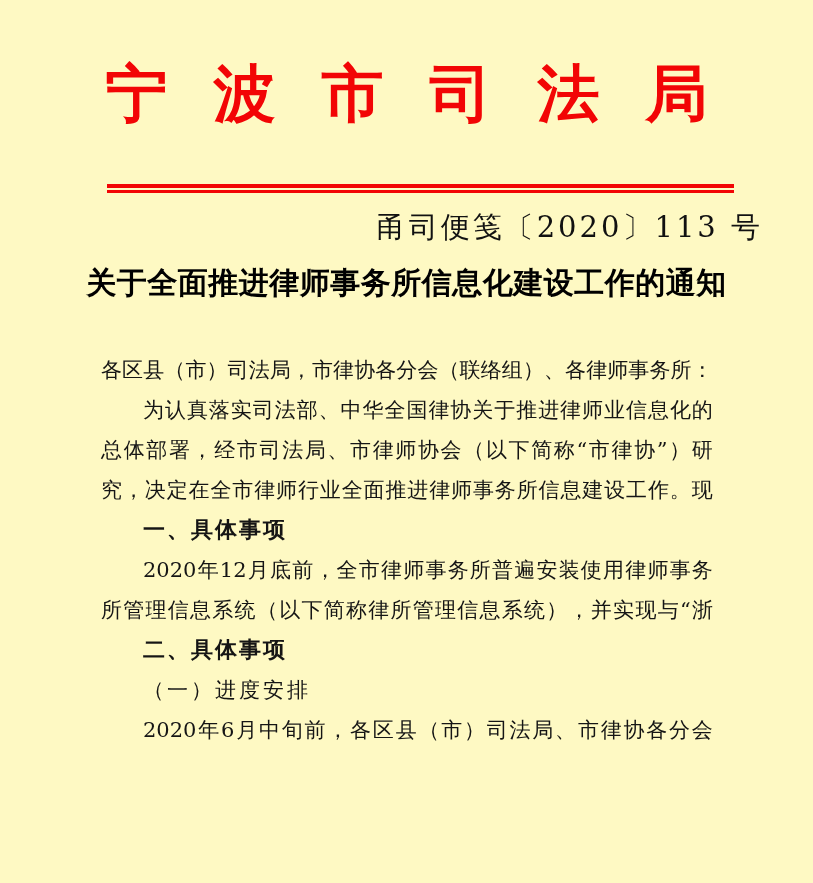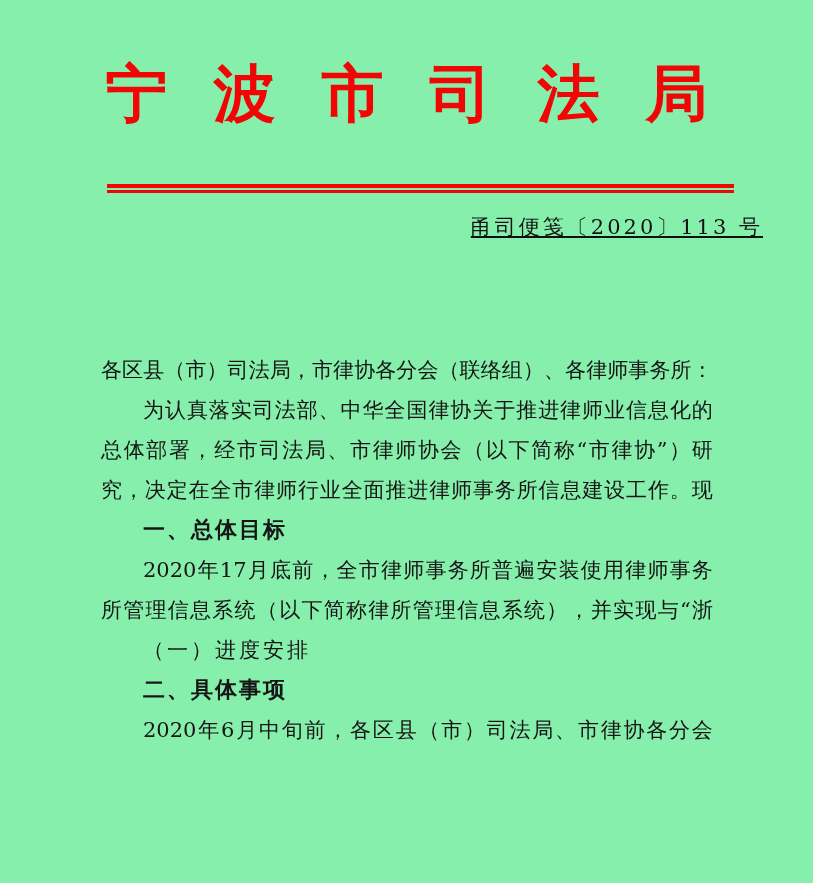--- a/index.html
+++ b/index.html
@@ -21,24 +21,23 @@
     white-space:nowrap;
   }
   
   .sep { position:absolute; top:184px; left:107px; width:627px; }
   .sep-top { height:4px; }
   .sep-gap { height:2px; }
   .sep-bot { height:3px; }
   
   .docnum {
     position:absolute; top:212px; right:50px;
-    font-size:21px; line-height:30px;
+    font-size:29px; line-height:30px;
     letter-spacing:3px;
     color:#111;
-    text-decoration:underline;
   }
   
   .doctitle {
     position:absolute; top:261px; left:0; right:0;
     text-align:center;
     font-size:30px; line-height:44px;
     font-weight:bold;
     letter-spacing:0.5px;
     color:#000;
     white-space:nowrap;
@@ -58,32 +57,33 @@
     font-family:"DejaVu Sans","Liberation Sans",sans-serif;
     font-weight:bold;
     font-size:22px;
     letter-spacing:2px;
   }
   .line.kai { letter-spacing:3px; }
 </style>
 </head>
 <body>
 
-<div class="page" style="background: #86efac;">
+<div class="page" style="background: #fef9c3;">
 
   <div class="agency" style="color: rgb(242, 5, 5);">宁波市司法局</div>
 
   <div class="sep">
     <div class="sep-top" style="background: rgb(242, 5, 5);"></div>
     <div class="sep-gap"></div>
     <div class="sep-bot" style="background: rgb(242, 5, 5);"></div>
   </div>
 
   <div class="docnum">甬司便笺〔2020〕113 号</div>
 
+  <div class="doctitle">关于全面推进律师事务所信息化建设工作的通知</div>
 
   <div class="docbody">
       <div class="line just">
         <span>各</span>
         <span>区</span>
         <span>县</span>
         <span>（</span>
         <span>市</span>
         <span>）</span>
         <span>司</span>
@@ -191,25 +191,25 @@
         <span>所</span>
         <span>信</span>
         <span>息</span>
         <span>建</span>
         <span>设</span>
         <span>工</span>
         <span>作</span>
         <span>。</span>
         <span>现</span>
       </div>
-      <div class="line indent hei">一、总体目标</div>
+      <div class="line indent hei">一、具体事项</div>
       <div class="line indent just">
         <span>2020</span>
         <span>年</span>
-        <span>17</span>
+        <span>12</span>
         <span>月</span>
         <span>底</span>
         <span>前</span>
         <span>，</span>
         <span>全</span>
         <span>市</span>
         <span>律</span>
         <span>师</span>
         <span>事</span>
         <span>务</span>
@@ -248,22 +248,22 @@
         <span>统</span>
         <span>）</span>
         <span>，</span>
         <span>并</span>
         <span>实</span>
         <span>现</span>
         <span>与</span>
         <span>“</span>
         <span>浙</span>
       </div>
+      <div class="line indent hei">二、具体事项</div>
       <div class="line indent kai">（一）进度安排</div>
-      <div class="line indent hei">二、具体事项</div>
       <div class="line indent just">
         <span>2020</span>
         <span>年</span>
         <span>6</span>
         <span>月</span>
         <span>中</span>
         <span>旬</span>
         <span>前</span>
         <span>，</span>
         <span>各</span>

